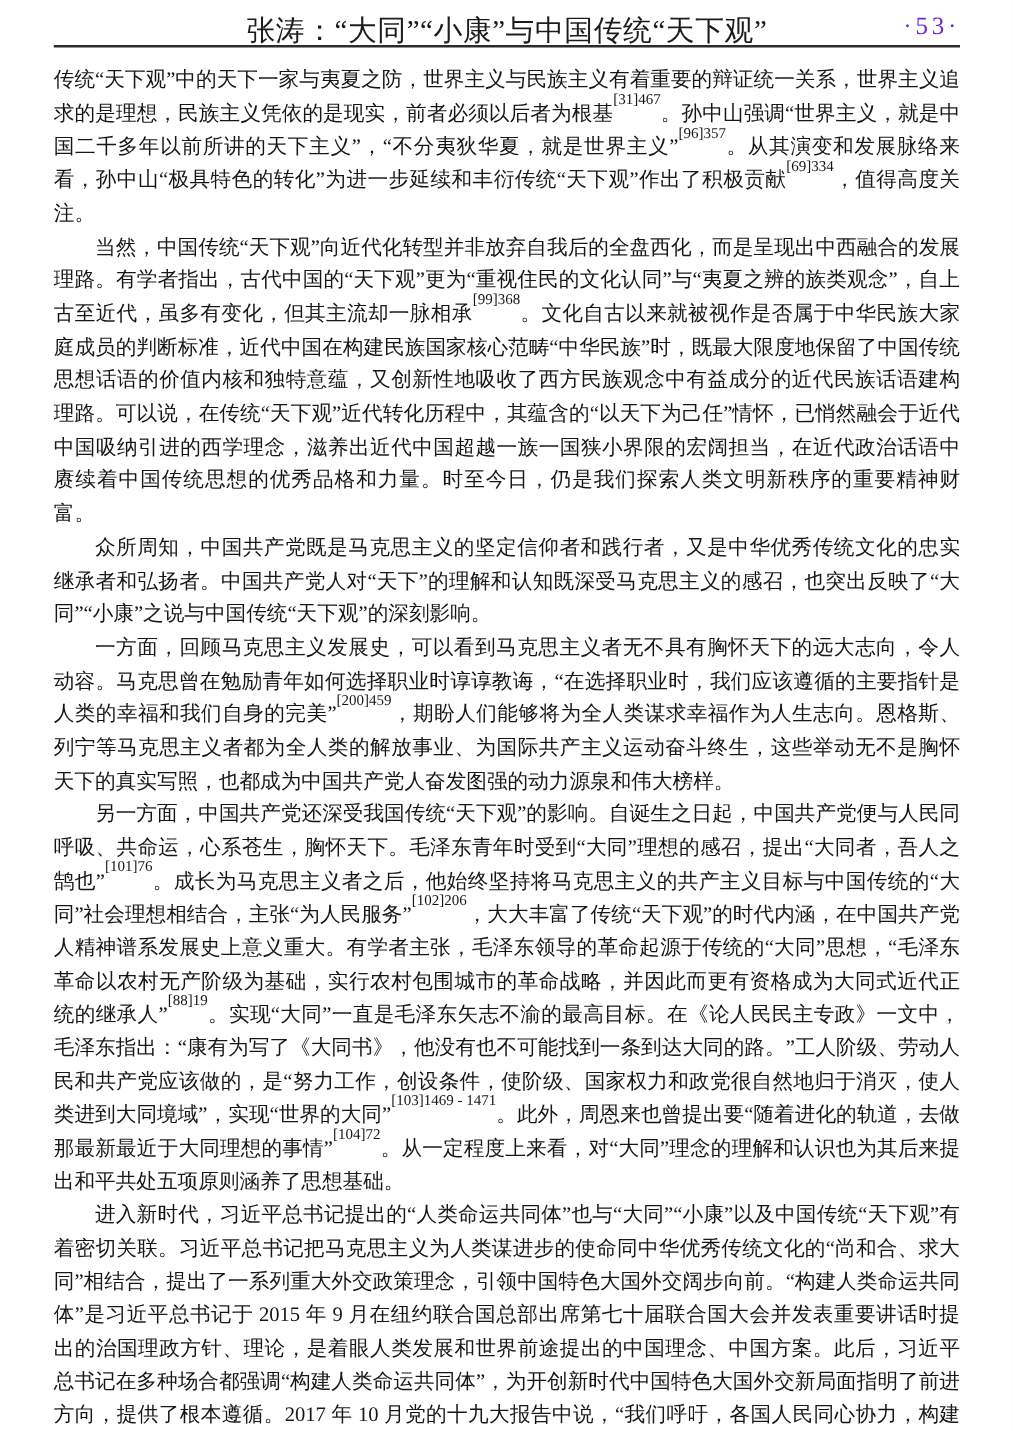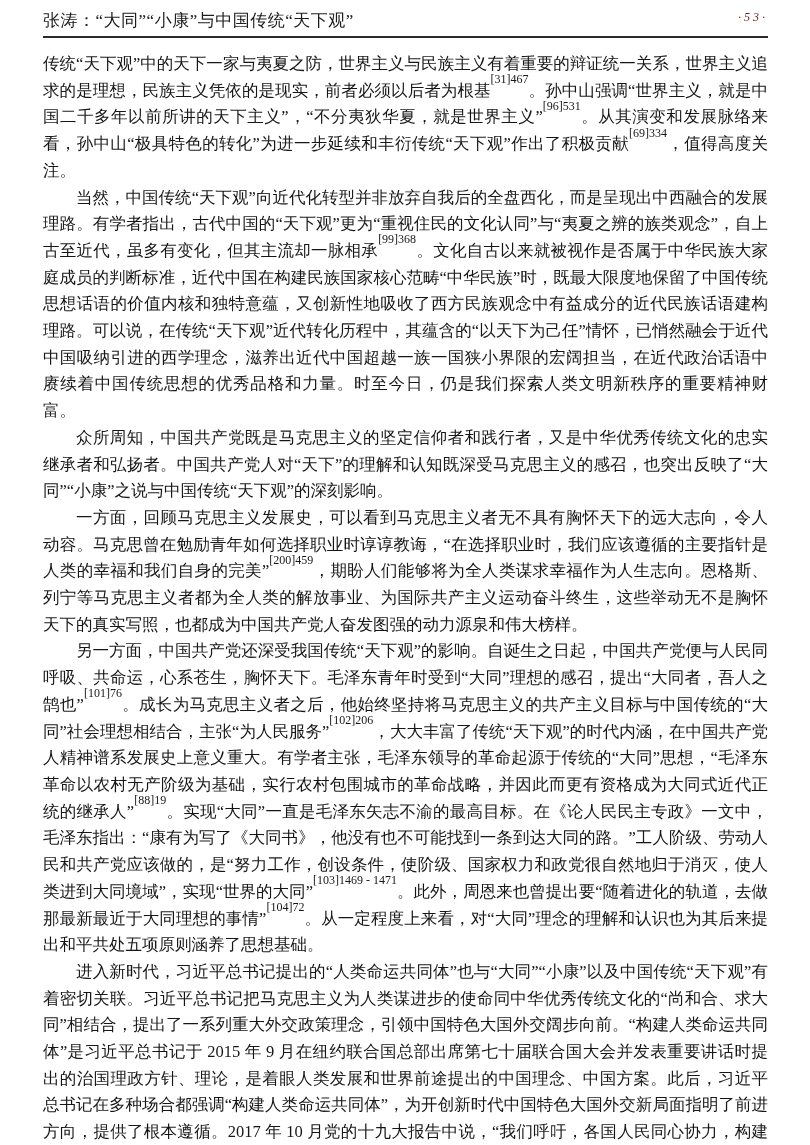--- a/index.html
+++ b/index.html
@@ -20,34 +20,33 @@
   .header {
     position: absolute;
     top: 9px;
     left: 43px;
     right: 42px;
     height: 26px;
   }
   .running-title {
     position: absolute;
     left: 0; right: 0;
-    text-align: left;
-    font-size: 17px;
+    text-align: center;
+    font-size: 23px;
     letter-spacing: 0.5px;
     color: #1c1c1c;
     white-space: nowrap;
   }
   .page-number {
     position: absolute;
     right: 0;
     top: 1px;
-    font-size: 12px;
+    font-size: 20px;
     letter-spacing: 3px;
-    color: #7f1d1d;
-    font-style: italic;
+    color: #6d28d9;
   }
   .header-rule {
     position: absolute;
     top: 36px;
     left: 43px;
     right: 42px;
     height: 0;
     border-top: 2px solid #2b2b2b;
   }
   .article {
@@ -74,20 +73,20 @@
 </head>
 <body>
 
 <div class="page">
   <div class="header">
     <div class="running-title">张涛：“大同”“小康”与中国传统“天下观”</div>
     <div class="page-number">·53·</div>
   </div>
   <div class="header-rule"></div>
   <div class="article">
-      <p class="para">传统“天下观”中的天下一家与夷夏之防，世界主义与民族主义有着重要的辩证统一关系，世界主义追求的是理想，民族主义凭依的是现实，前者必须以后者为根基<sup class="cite">[31]467</sup>。孙中山强调“世界主义，就是中国二千多年以前所讲的天下主义”，“不分夷狄华夏，就是世界主义”<sup class="cite">[96]531</sup>。从其演变和发展脉络来看，孙中山“极具特色的转化”为进一步延续和丰衍传统“天下观”作出了积极贡献<sup class="cite">[69]334</sup>，值得高度关注。</p>
+      <p class="para">传统“天下观”中的天下一家与夷夏之防，世界主义与民族主义有着重要的辩证统一关系，世界主义追求的是理想，民族主义凭依的是现实，前者必须以后者为根基<sup class="cite">[31]467</sup>。孙中山强调“世界主义，就是中国二千多年以前所讲的天下主义”，“不分夷狄华夏，就是世界主义”<sup class="cite">[96]357</sup>。从其演变和发展脉络来看，孙中山“极具特色的转化”为进一步延续和丰衍传统“天下观”作出了积极贡献<sup class="cite">[69]334</sup>，值得高度关注。</p>
       <p class="para indent">当然，中国传统“天下观”向近代化转型并非放弃自我后的全盘西化，而是呈现出中西融合的发展理路。有学者指出，古代中国的“天下观”更为“重视住民的文化认同”与“夷夏之辨的族类观念”，自上古至近代，虽多有变化，但其主流却一脉相承<sup class="cite">[99]368</sup>。文化自古以来就被视作是否属于中华民族大家庭成员的判断标准，近代中国在构建民族国家核心范畴“中华民族”时，既最大限度地保留了中国传统思想话语的价值内核和独特意蕴，又创新性地吸收了西方民族观念中有益成分的近代民族话语建构理路。可以说，在传统“天下观”近代转化历程中，其蕴含的“以天下为己任”情怀，已悄然融会于近代中国吸纳引进的西学理念，滋养出近代中国超越一族一国狭小界限的宏阔担当，在近代政治话语中赓续着中国传统思想的优秀品格和力量。时至今日，仍是我们探索人类文明新秩序的重要精神财富。</p>
       <p class="para indent">众所周知，中国共产党既是马克思主义的坚定信仰者和践行者，又是中华优秀传统文化的忠实继承者和弘扬者。中国共产党人对“天下”的理解和认知既深受马克思主义的感召，也突出反映了“大同”“小康”之说与中国传统“天下观”的深刻影响。</p>
       <p class="para indent">一方面，回顾马克思主义发展史，可以看到马克思主义者无不具有胸怀天下的远大志向，令人动容。马克思曾在勉励青年如何选择职业时谆谆教诲，“在选择职业时，我们应该遵循的主要指针是人类的幸福和我们自身的完美”<sup class="cite">[200]459</sup>，期盼人们能够将为全人类谋求幸福作为人生志向。恩格斯、列宁等马克思主义者都为全人类的解放事业、为国际共产主义运动奋斗终生，这些举动无不是胸怀天下的真实写照，也都成为中国共产党人奋发图强的动力源泉和伟大榜样。</p>
       <p class="para indent">另一方面，中国共产党还深受我国传统“天下观”的影响。自诞生之日起，中国共产党便与人民同呼吸、共命运，心系苍生，胸怀天下。毛泽东青年时受到“大同”理想的感召，提出“大同者，吾人之鹄也”<sup class="cite">[101]76</sup>。成长为马克思主义者之后，他始终坚持将马克思主义的共产主义目标与中国传统的“大同”社会理想相结合，主张“为人民服务”<sup class="cite">[102]206</sup>，大大丰富了传统“天下观”的时代内涵，在中国共产党人精神谱系发展史上意义重大。有学者主张，毛泽东领导的革命起源于传统的“大同”思想，“毛泽东革命以农村无产阶级为基础，实行农村包围城市的革命战略，并因此而更有资格成为大同式近代正统的继承人”<sup class="cite">[88]19</sup>。实现“大同”一直是毛泽东矢志不渝的最高目标。在《论人民民主专政》一文中，毛泽东指出：“康有为写了《大同书》，他没有也不可能找到一条到达大同的路。”工人阶级、劳动人民和共产党应该做的，是“努力工作，创设条件，使阶级、国家权力和政党很自然地归于消灭，使人类进到大同境域”，实现“世界的大同”<sup class="cite">[103]1469 - 1471</sup>。此外，周恩来也曾提出要“随着进化的轨道，去做那最新最近于大同理想的事情”<sup class="cite">[104]72</sup>。从一定程度上来看，对“大同”理念的理解和认识也为其后来提出和平共处五项原则涵养了思想基础。</p>
       <p class="para indent">进入新时代，习近平总书记提出的“人类命运共同体”也与“大同”“小康”以及中国传统“天下观”有着密切关联。习近平总书记把马克思主义为人类谋进步的使命同中华优秀传统文化的“尚和合、求大同”相结合，提出了一系列重大外交政策理念，引领中国特色大国外交阔步向前。“构建人类命运共同体”是习近平总书记于 2015 年 9 月在纽约联合国总部出席第七十届联合国大会并发表重要讲话时提出的治国理政方针、理论，是着眼人类发展和世界前途提出的中国理念、中国方案。此后，习近平总书记在多种场合都强调“构建人类命运共同体”，为开创新时代中国特色大国外交新局面指明了前进方向，提供了根本遵循。2017 年 10 月党的十九大报告中说，“我们呼吁，各国人民同心协力，构建人类命运共同体，建设持久和平、普遍安全、共同繁荣、开放包容、清洁美丽的世界”。2022 年 10 月党的二十大报告</p>
     </div>
 </div>
 
 </body></html>

